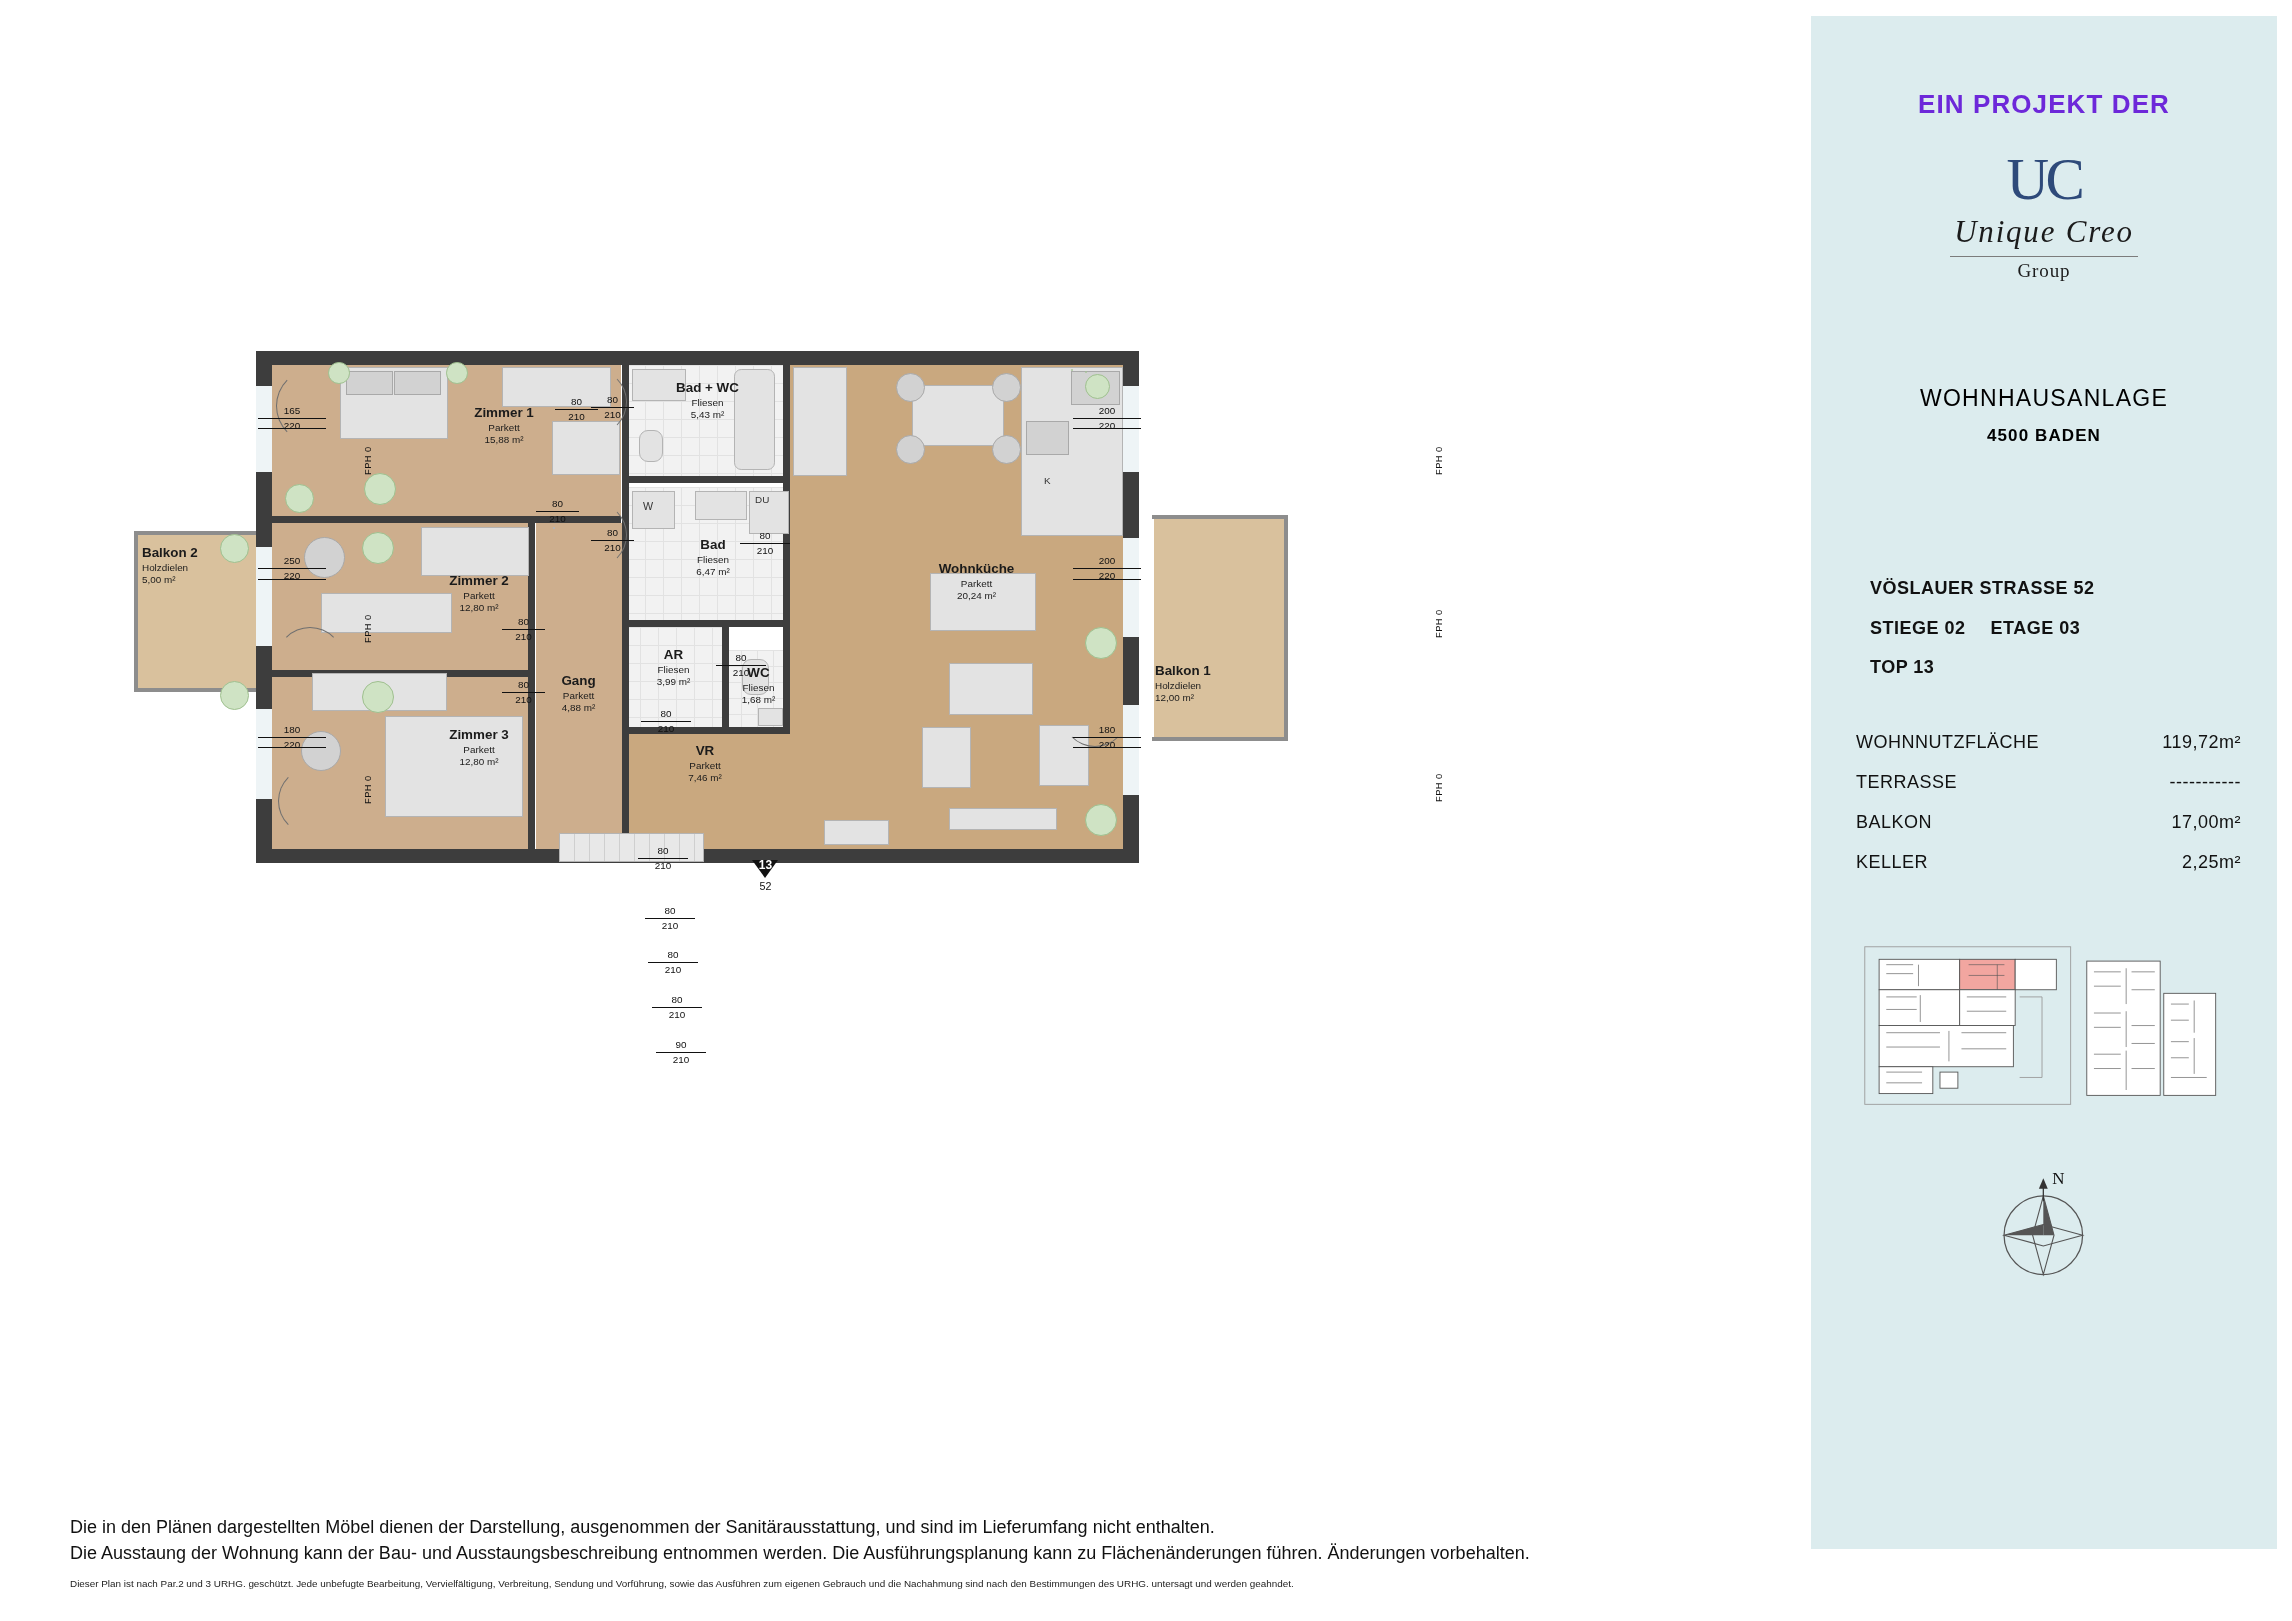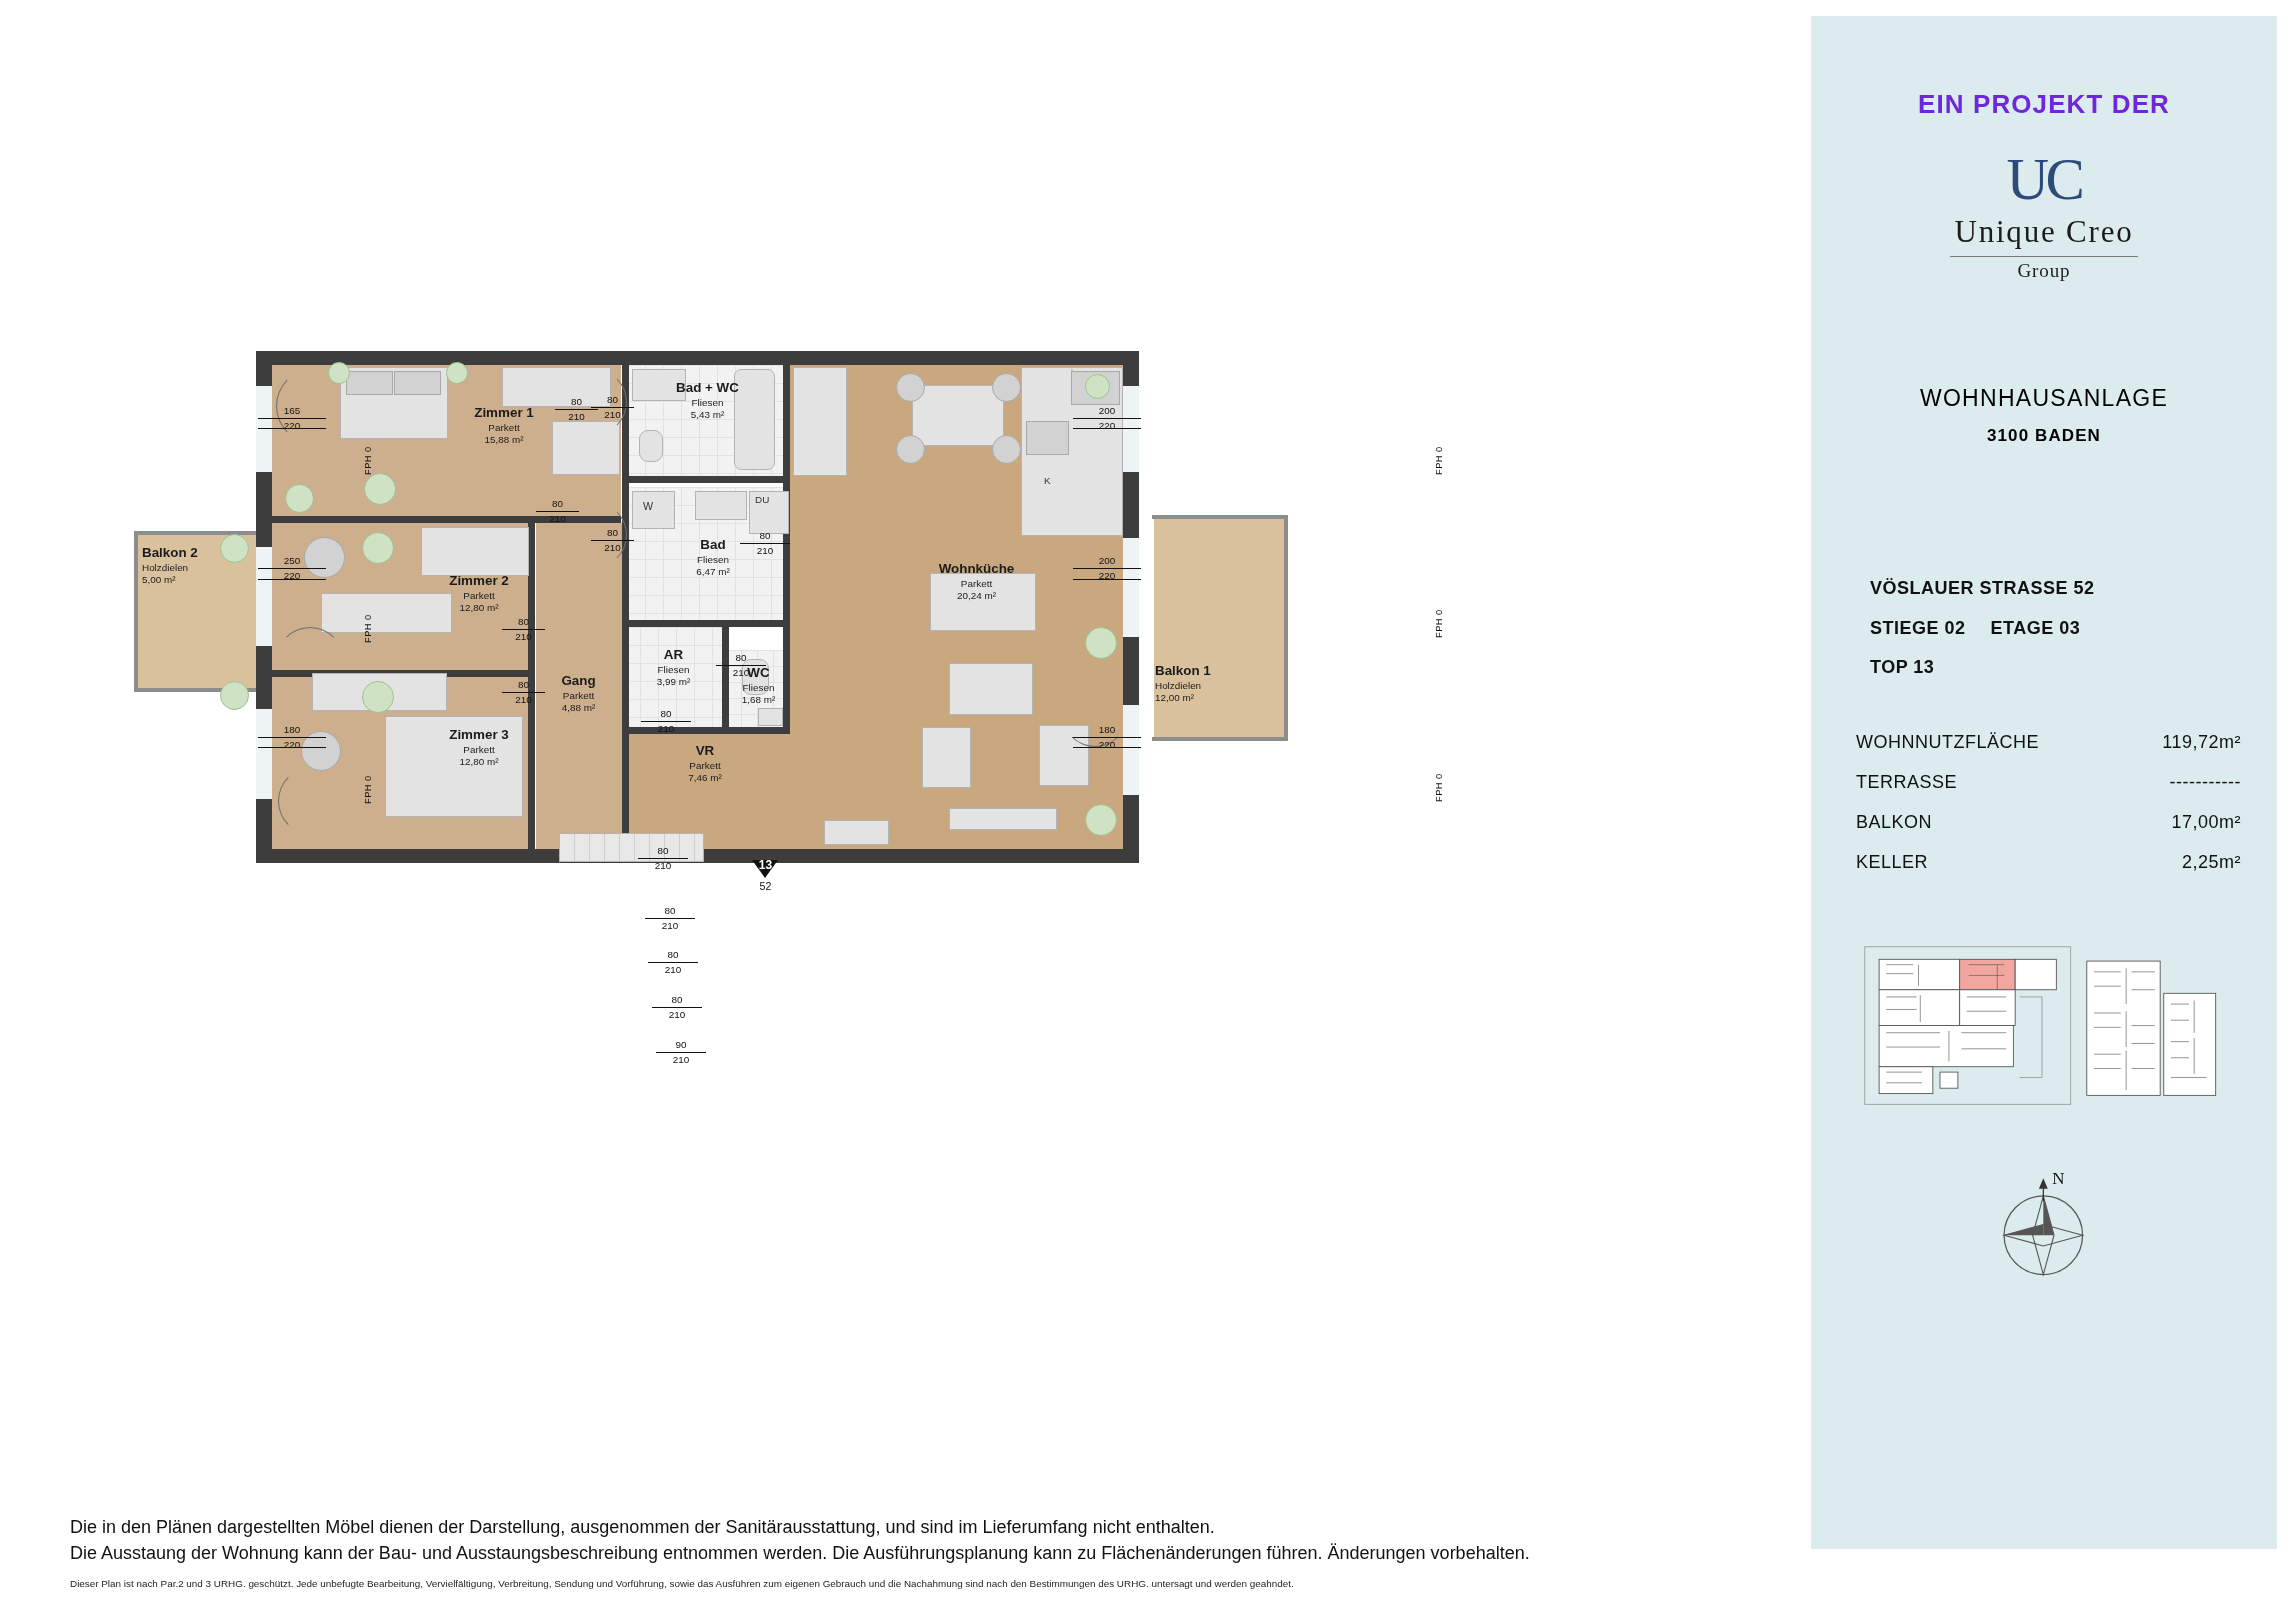--- a/index.html
+++ b/index.html
@@ -13,21 +13,21 @@
   .side-panel{
     position:absolute;left:1811px;top:16px;width:466px;height:1533px;
     background:#dcecee;
   }
   .sp-title{
     position:absolute;left:0;top:73px;width:100%;text-align:center;
     font-size:26px;font-weight:bold;letter-spacing:1.1px;color:#6d28d9;
   }
   .logo-wrap{position:absolute;left:0;top:134px;width:100%;text-align:center;}
   .logo-uc{font-family:"Liberation Serif", serif;font-size:59px;color:#2e4a7a;line-height:1;letter-spacing:-3.6px;}
-  .logo-name{font-family:"Liberation Serif", serif;font-size:31px;color:#1b1b1b;letter-spacing:1.8px;margin-top:5.4px;}
+  .logo-name{font-family:"Liberation Serif", serif;font-size:31px;color:#1b1b1b;letter-spacing:1.8px;margin-top:5.4px;font-style:italic;}
   .logo-rule{width:188px;height:0.9px;background:#7c7c7c;margin:5.4px auto 3.6px;}
   .logo-group{font-family:"Liberation Serif", serif;font-size:19px;color:#1b1b1b;letter-spacing:0.9px;}
   .sp-sub1{position:absolute;left:0;top:369px;width:100%;text-align:center;font-size:23px;font-weight:normal;letter-spacing:1.3px;}
   .sp-sub2{position:absolute;left:0;top:410px;width:100%;text-align:center;font-size:17px;font-weight:bold;letter-spacing:1.1px;}
   .addr{position:absolute;left:59px;font-size:18px;font-weight:bold;letter-spacing:0.5px;color:#111;}
   .addr.l1{top:562px;}
   .addr.l2{top:602px;}
   .addr.l3{top:641px;}
   .addr .gap{display:inline-block;width:25px;}
   .facts{position:absolute;left:45px;top:716px;width:385px;}
@@ -512,21 +512,21 @@
   <div class="sp-title">EIN PROJEKT DER</div>
 
   <div class="logo-wrap">
     <div class="logo-uc">UC</div>
     <div class="logo-name">Unique Creo</div>
     <div class="logo-rule"></div>
     <div class="logo-group">Group</div>
   </div>
 
   <div class="sp-sub1">WOHNHAUSANLAGE</div>
-  <div class="sp-sub2">3100 BADEN</div>
+  <div class="sp-sub2">4500 BADEN</div>
 
   <div class="addr l1">VÖSLAUER STRASSE 52</div>
   <div class="addr l2">
     <span>STIEGE 02</span><span class="gap"></span><span>ETAGE 03</span>
   </div>
   <div class="addr l3">TOP 13</div>
 
   <div class="facts">
     <div class="fact-row">
       <span class="k">WOHNNUTZFLÄCHE</span>

